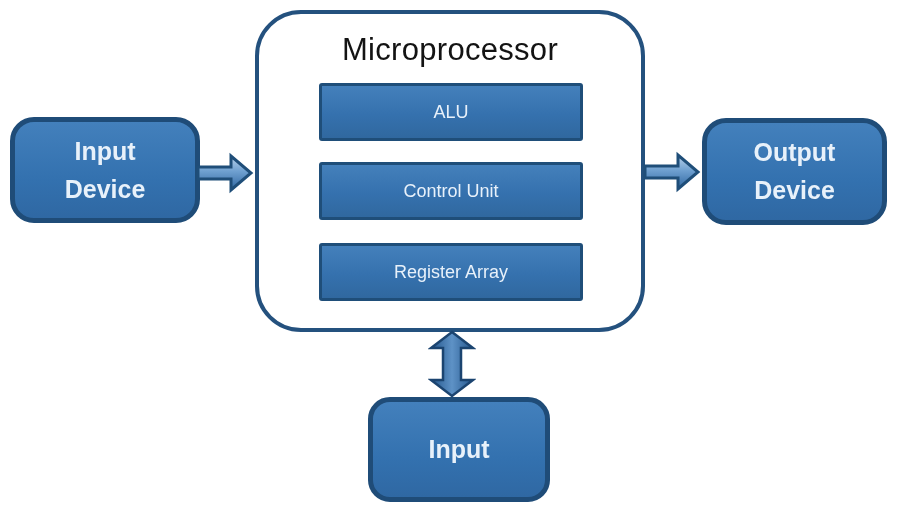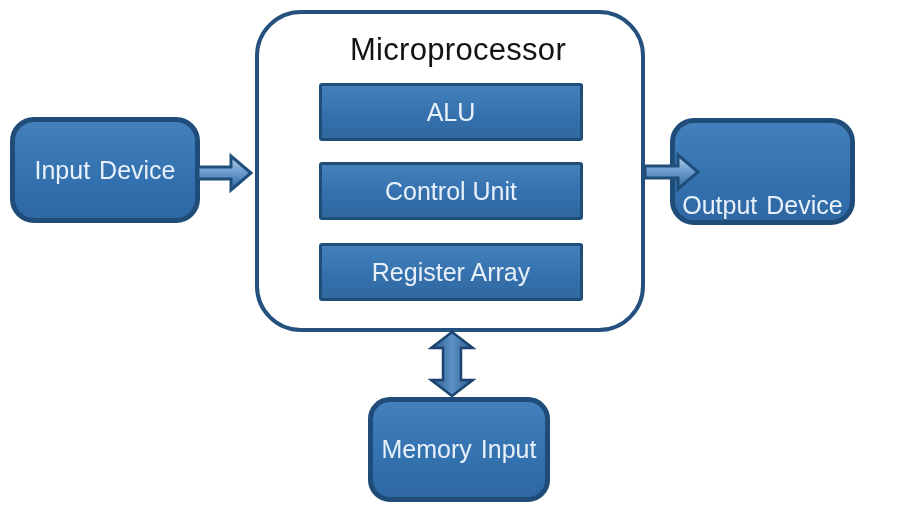--- a/index.html
+++ b/index.html
@@ -16,64 +16,65 @@
   .mp-container {
     position: absolute;
     left: 255px; top: 10px;
     width: 382px; height: 314px;
     background: #ffffff;
     border: 4px solid #24517E;
     border-radius: 46px;
   }
   .mp-title {
     position: absolute;
-    top: 18px; left: 8px;
+    top: 18px; left: 0;
     width: 100%;
     text-align: center;
     font-size: 31px;
     font-weight: 500;
     color: #131313;
     letter-spacing: 0.3px;
   }
 
   
   .block {
     position: absolute;
     left: 60px;
     width: 258px; height: 52px;
     background: linear-gradient(180deg, #4480BB 0%, #3571AE 55%, #30689F 100%);
     border: 3px solid #1F4E79;
     border-radius: 3px;
     display: flex;
     align-items: center;
     justify-content: center;
     color: #E8F1FA;
-    font-size: 25px;
+    font-size: 18px;
   }
   .block-alu      { top: 69px;  }
   .block-control  { top: 148px; align-items: center; }
   .block-register { top: 229px; }
 
   
   .device {
     position: absolute;
     border: 5px solid #1F4C78;
     border-radius: 24px;
     background: linear-gradient(180deg, #4380BC 0%, #3371AF 60%, #2F68A3 100%);
     color: #E8F1FA;
     font-size: 25px;
     display: flex;
-    flex-direction: row;
+    flex-direction: column;
     align-items: center;
     justify-content: center;
     gap: 9px;
     text-align: center;
+    font-weight: bold;
   }
   .device-input  { left: 10px;  top: 117px; width: 180px; height: 96px; }
-  .device-output { left: 670px; top: 118px; width: 175px; height: 97px; align-items: flex-end; }
+  .device-output { left: 702px; top: 118px; width: 175px; height: 97px; }
   .device-memory { left: 368px; top: 397px; width: 172px; height: 95px; border-radius: 22px; }
 
   
   .arrow { position: absolute; }
   .arrow-input  { left: 196px; top: 151px; width: 58px; height: 44px; }
   .arrow-output { left: 643px; top: 150px; width: 58px; height: 44px; }
   .arrow-memory { left: 428px; top: 330px; width: 48px; height: 68px; }
   .arrow svg { display: block; width: 100%; height: 100%; }
 </style>
 </head>
@@ -99,21 +100,20 @@
     <span>Input</span>
     <span>Device</span>
   </div>
 
   <div class="device device-output">
     <span>Output</span>
     <span>Device</span>
   </div>
 
   <div class="device device-memory">
-    <span>Memory</span>
     <span>Input</span>
   </div>
 
   <div class="arrow arrow-input">
     <svg viewBox="0 0 58 44" aria-hidden="true">
       <defs>
         <linearGradient id="gradH1" x1="0" y1="0" x2="0" y2="1">
           <stop offset="0" stop-color="#B9D1EA"></stop>
           <stop offset="0.45" stop-color="#6FA0D0"></stop>
           <stop offset="1" stop-color="#2F66A0"></stop>

